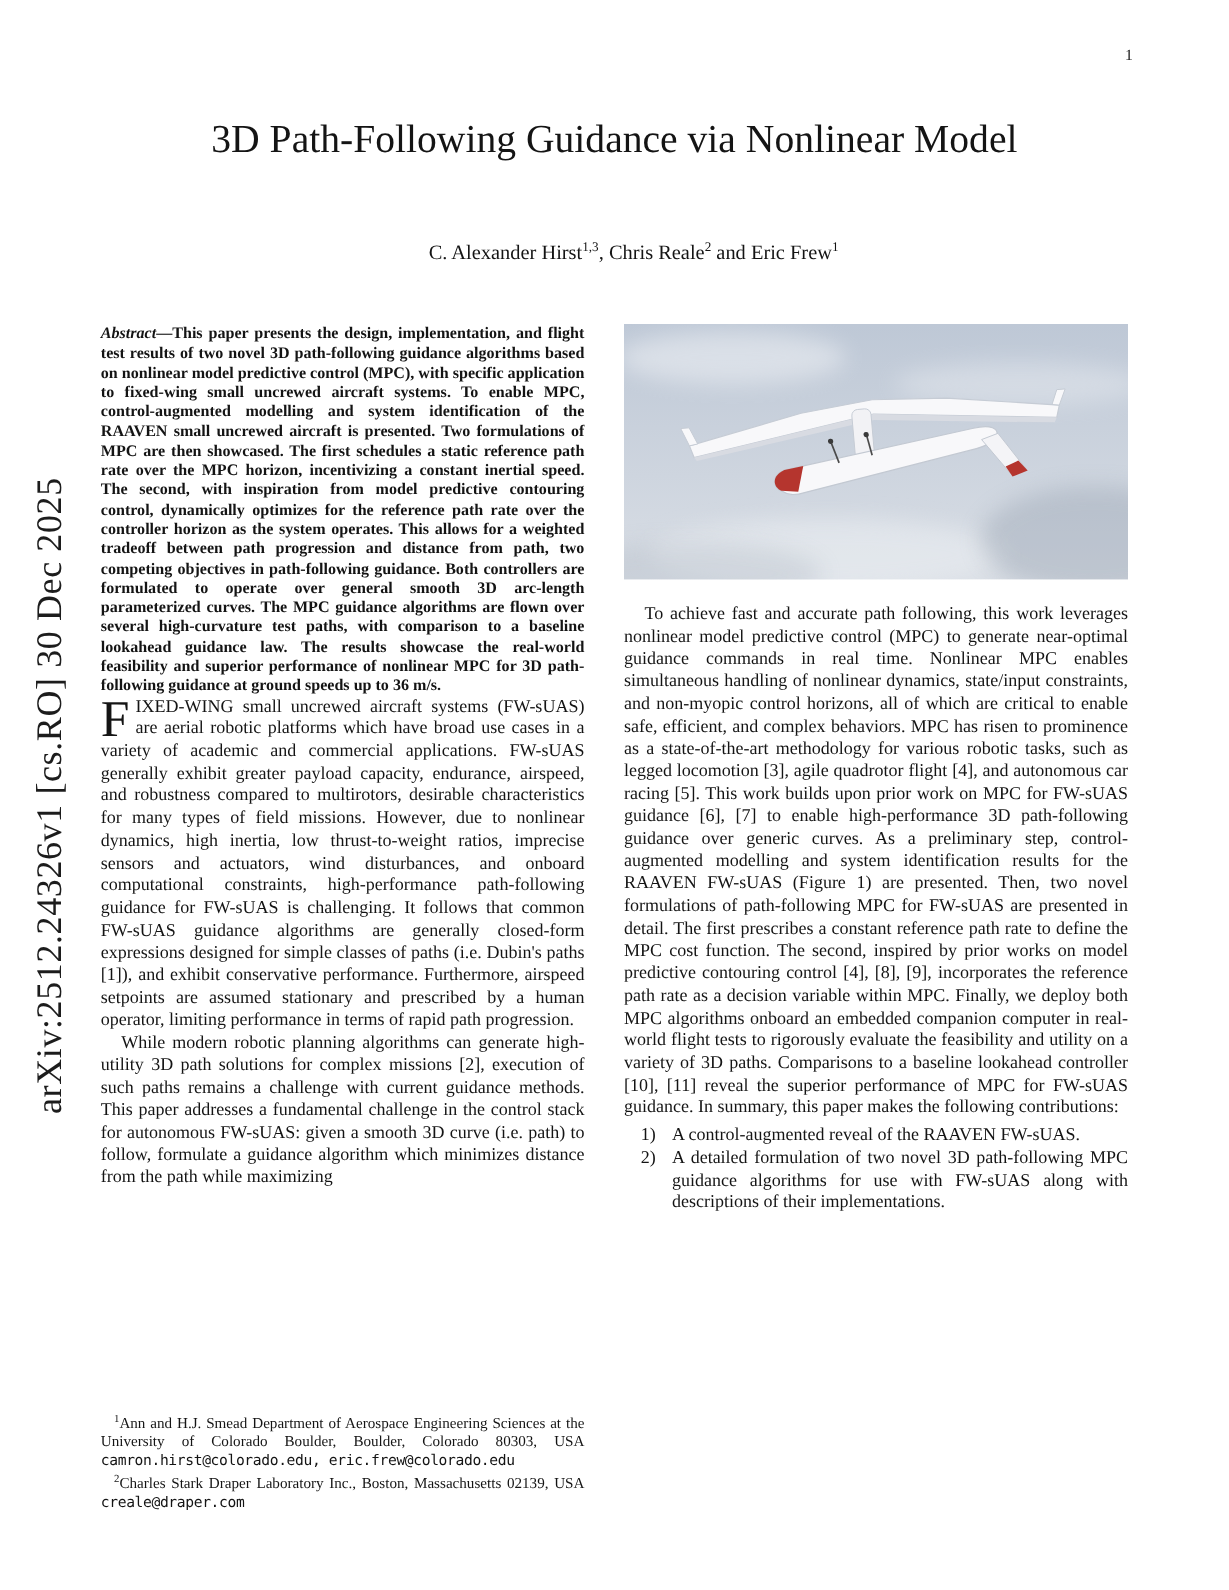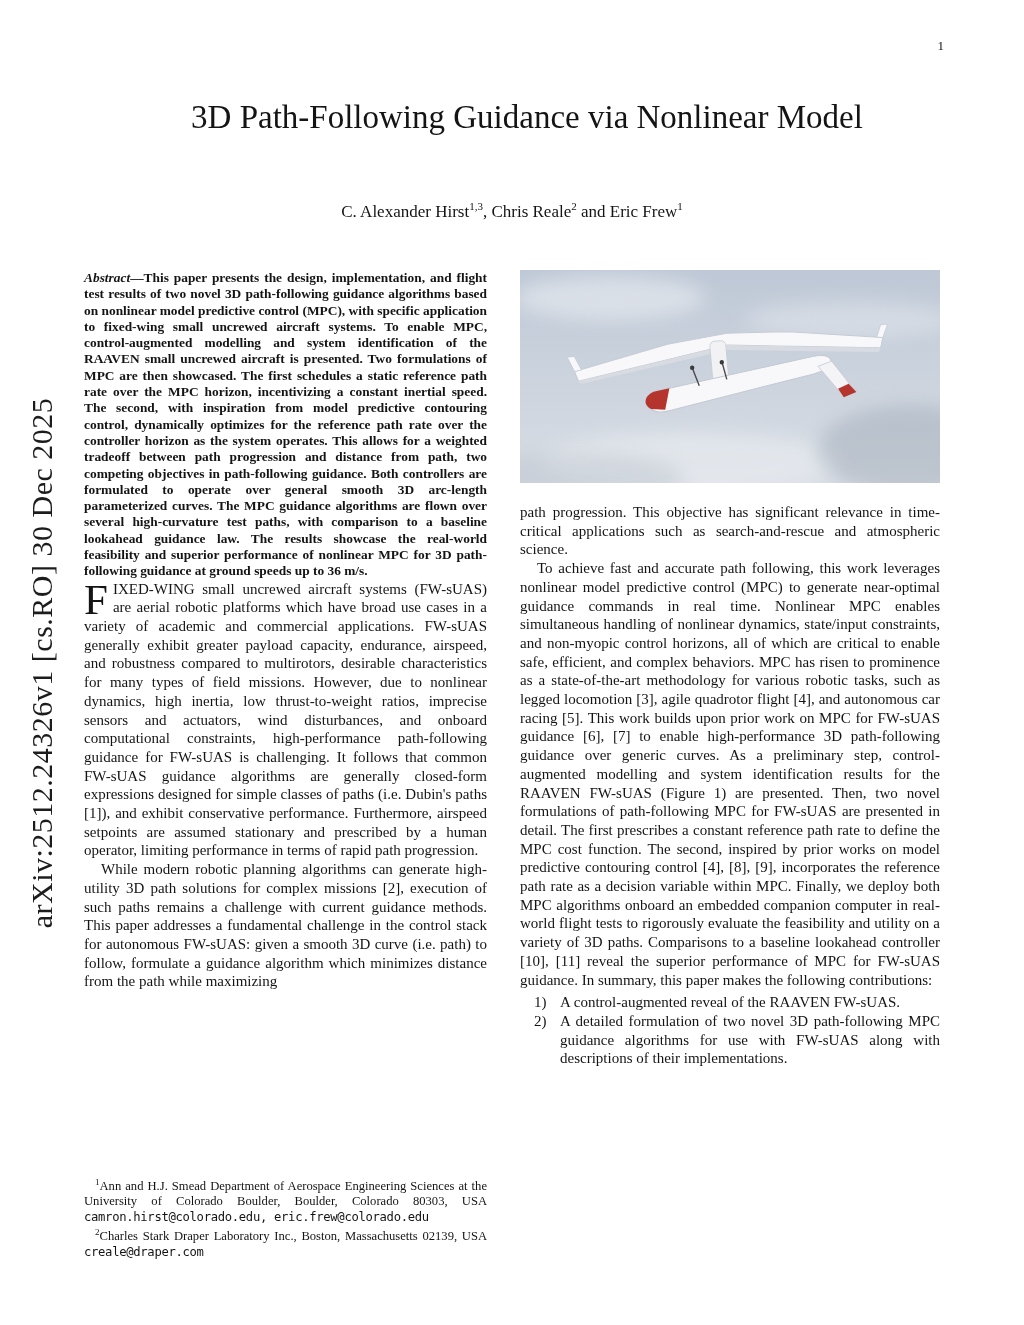--- a/index.html
+++ b/index.html
@@ -31,31 +31,31 @@
   }
   .content {
     position:absolute;
     left:84px;
     top:0;
     width:856px;
   }
   .title {
     position:absolute;
     top:94px;
-    left:15px;
+    left:0;
     width:856px;
     text-align:center;
     font-size:33px;
     line-height:46px;
     font-weight:normal;
   }
   .authors {
     position:absolute;
     top:200px;
-    left:0;
+    left:16px;
     width:856px;
     text-align:center;
     font-size:17px;
   }
   .authors sup { font-size:11px; }
   .authors .sep { white-space:pre; }
   .columns {
     position:absolute;
     top:270px;
     left:0;
@@ -214,21 +214,20 @@
 
                 <line x1="178" y1="113" x2="173" y2="96" stroke="#4a4a4a" stroke-width="1.4"></line>
                 <circle cx="172.5" cy="94.5" r="2.2" fill="#3a3a3a"></circle>
                 <line x1="206" y1="109" x2="203" y2="93" stroke="#4a4a4a" stroke-width="1.4"></line>
                 <circle cx="202.5" cy="91.5" r="2.2" fill="#3a3a3a"></circle>
               </g>
             </svg>
           </div>
         </div>
 
-        <p class="body-p">path progression. This objective has significant relevance in time-critical applications such as search-and-rescue and atmospheric science.</p>
 
         <p class="body-p indent">To achieve fast and accurate path following, this work leverages nonlinear model predictive control (MPC) to generate near-optimal guidance commands in real time. Nonlinear MPC enables simultaneous handling of nonlinear dynamics, state/input constraints, and non-myopic control horizons, all of which are critical to enable safe, efficient, and complex behaviors. MPC has risen to prominence as a state-of-the-art methodology for various robotic tasks, such as legged locomotion [3], agile quadrotor flight [4], and autonomous car racing [5]. This work builds upon prior work on MPC for FW-sUAS guidance [6], [7] to enable high-performance 3D path-following guidance over generic curves. As a preliminary step, control-augmented modelling and system identification results for the RAAVEN FW-sUAS (Figure 1) are presented. Then, two novel formulations of path-following MPC for FW-sUAS are presented in detail. The first prescribes a constant reference path rate to define the MPC cost function. The second, inspired by prior works on model predictive contouring control [4], [8], [9], incorporates the reference path rate as a decision variable within MPC. Finally, we deploy both MPC algorithms onboard an embedded companion computer in real-world flight tests to rigorously evaluate the feasibility and utility on a variety of 3D paths. Comparisons to a baseline lookahead controller [10], [11] reveal the superior performance of MPC for FW-sUAS guidance. In summary, this paper makes the following contributions:</p>
 
         <div class="contrib-list">
           <div class="contrib-item">
             <span class="li-label">1)</span>
             <div class="li-text">A control-augmented reveal of the RAAVEN FW-sUAS.</div>
           </div>
           <div class="contrib-item">
             <span class="li-label">2)</span>

